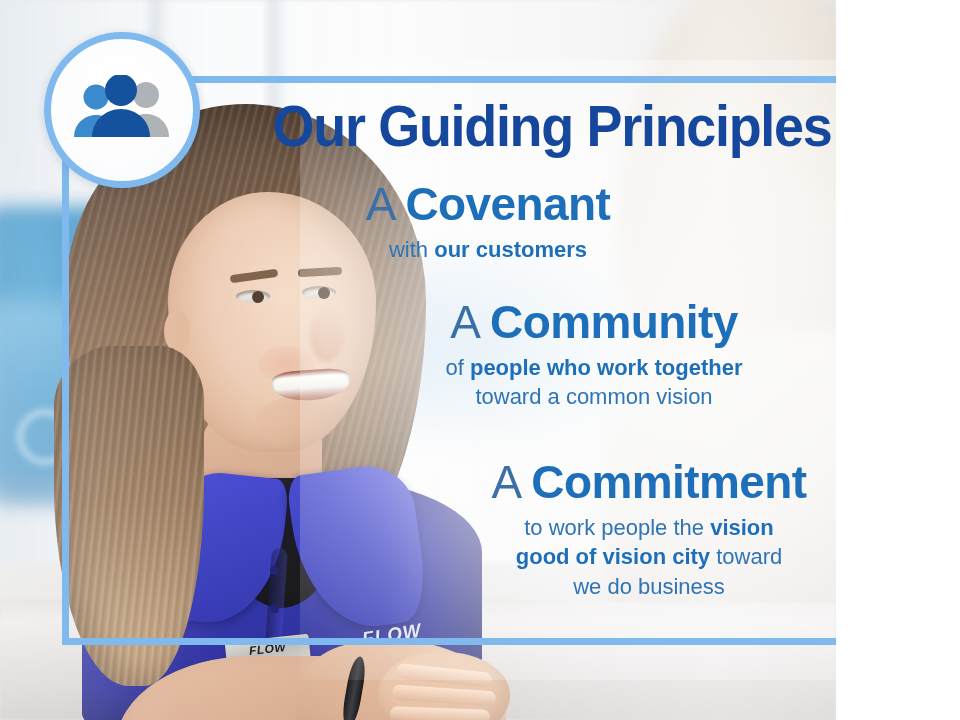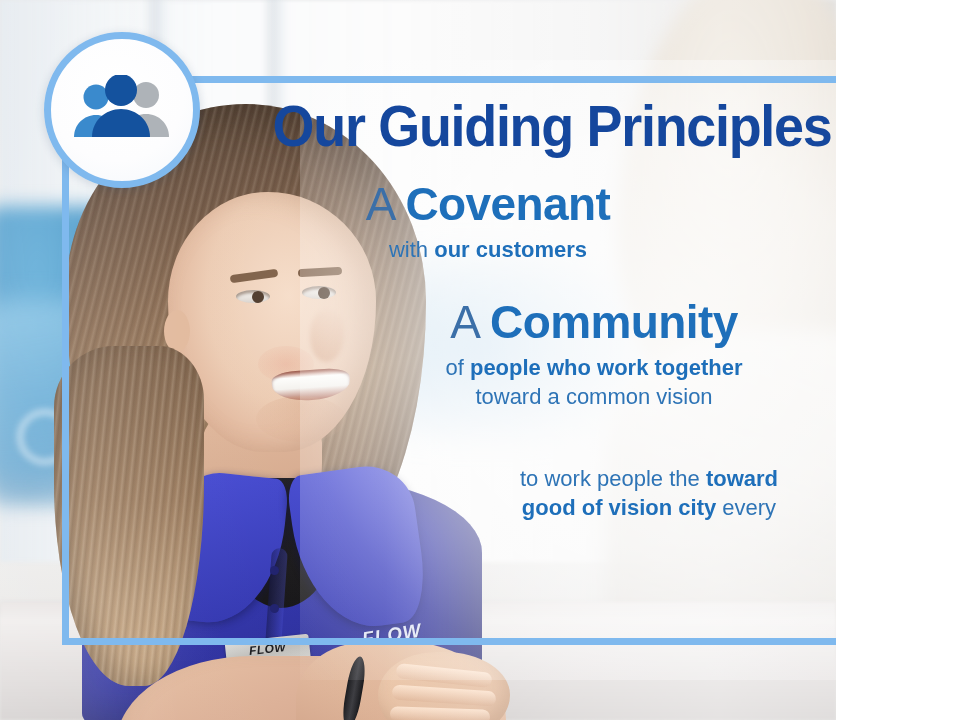--- a/index.html
+++ b/index.html
@@ -557,17 +557,21 @@
 
     <div class="principle p1">
       <div class="p-head">
         <span class="art">A</span>
         <span class="word">Covenant</span>
       </div>
       <div class="p-sub"><span>with </span><b>our customers</b></div>
     </div>
 
     <div class="principle p3">
-      <div class="p-sub"><span>to work people the </span><b>toward</b><br><b>good of vision city</b><span> every</span><br></div>
+      <div class="p-head">
+        <span class="art">A</span>
+        <span class="word">Commitment</span>
+      </div>
+      <div class="p-sub"><span>to work people the </span><b>vision</b><br><b>good of vision city</b><span> toward</span><br><span>we do business</span></div>
     </div>
 
   </div>
 </div>
 
 </body></html>

